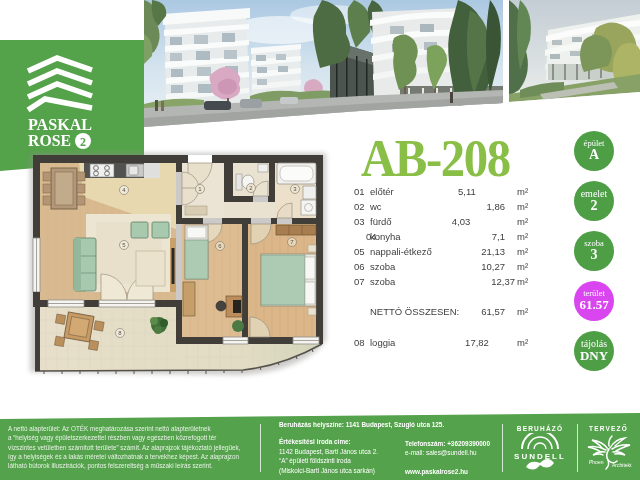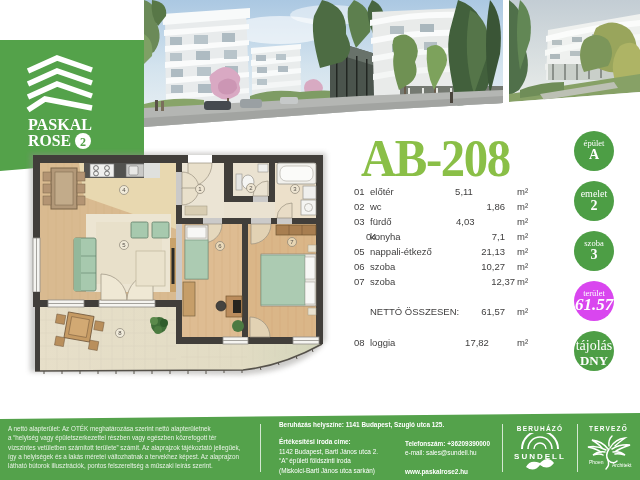--- a/index.html
+++ b/index.html
@@ -206,35 +206,35 @@
 </svg>
 </div>
 
 <div class="abs" style="left:361px;top:128px;width:220px;font-family:'Liberation Serif',serif;font-weight:bold;font-size:53px;color:#8abf47;letter-spacing:-1.5px;transform:scaleX(0.92);transform-origin:0 0;">AB-208</div>
 
 <div class="abs" style="left:354px;top:184px;width:172px;font-size:9.5px;color:#3f3e3e;">
 
   <div class="abs" style="top:2px;width:172px;">
         <span class="abs" style="left:0">01</span>
         <span class="abs" style="left:16px">előtér</span>
-        <span class="abs" style="left:82px;width:56px;text-align:center">5,11</span>
+        <span class="abs" style="left:104px;width:56px;text-align:left">5,11</span>
         <span class="abs" style="left:163px">m²</span>
       </div>
 
   <div class="abs" style="top:17px;width:172px;">
         <span class="abs" style="left:0">02</span>
         <span class="abs" style="left:16px">wc</span>
         <span class="abs" style="left:95px;width:56px;text-align:right">1,86</span>
         <span class="abs" style="left:163px">m²</span>
       </div>
 
   <div class="abs" style="top:32px;width:172px;">
         <span class="abs" style="left:0">03</span>
         <span class="abs" style="left:16px">fürdő</span>
-        <span class="abs" style="left:102px;width:56px;text-align:left">4,03</span>
+        <span class="abs" style="left:79px;width:56px;text-align:center">4,03</span>
         <span class="abs" style="left:163px">m²</span>
       </div>
 
   <div class="abs" style="top:47px;width:172px;">
         <span class="abs" style="left:12px">04</span>
         <span class="abs" style="left:16px">konyha</span>
         <span class="abs" style="left:95px;width:56px;text-align:right">7,1</span>
         <span class="abs" style="left:163px">m²</span>
       </div>
 
@@ -285,25 +285,25 @@
         <div style="font-size:14px;font-weight:bold;line-height:14px;">2</div>
   </div>
 
   <div class="abs" style="top:100px;width:40px;height:40px;border-radius:50%;background:#4d9e45;color:#fff;text-align:center;font-family:'Liberation Serif',serif;">
     <div style="font-size:8.5px;padding-top:7px;">szoba</div>
         <div style="font-size:14px;font-weight:bold;line-height:14px;">3</div>
   </div>
 
   <div class="abs" style="top:150px;width:40px;height:40px;border-radius:50%;background:#d946ef;color:#fff;text-align:center;font-family:'Liberation Serif',serif;">
     <div style="font-size:8.5px;padding-top:7px;">terület</div>
-        <div style="font-size:17px;font-weight:bold;line-height:13px;font-style:italic;">61.57</div>
+        <div style="font-size:13px;font-weight:bold;line-height:13px;">61.57</div>
   </div>
 
   <div class="abs" style="top:200px;width:40px;height:40px;border-radius:50%;background:#4d9e45;color:#fff;text-align:center;font-family:'Liberation Serif',serif;">
-    <div style="font-size:14px;padding-top:7px;">tájolás</div>
+    <div style="font-size:10px;padding-top:7px;">tájolás</div>
         <div style="font-size:13px;font-weight:bold;line-height:13px;">DNY</div>
   </div>
 </div>
 
 <svg id="plan" class="abs" style="left:20px;top:140px" width="330" height="245" viewBox="20 140 330 245">
   <defs>
     <filter id="blurS" x="-20%" y="-20%" width="140%" height="140%">
           <feGaussianBlur stdDeviation="2.5"></feGaussianBlur>
         </filter>
     <linearGradient id="logf" x1="0" y1="0" x2="1" y2="0">

